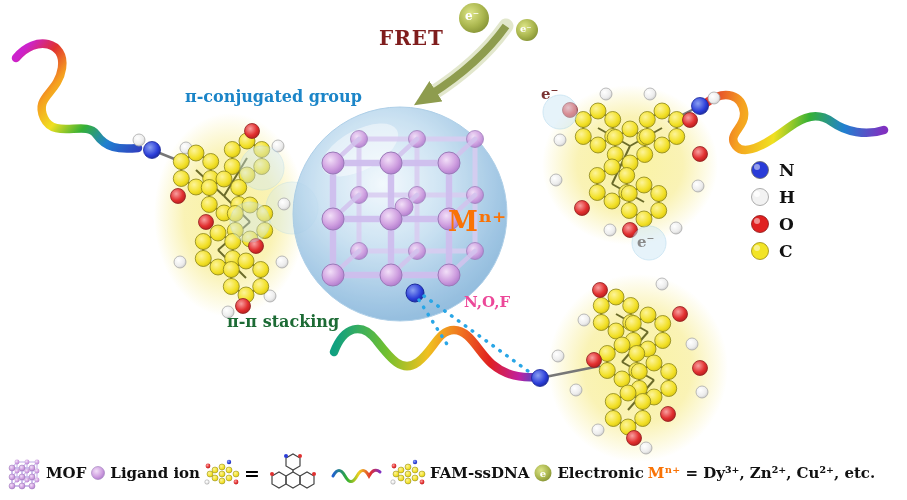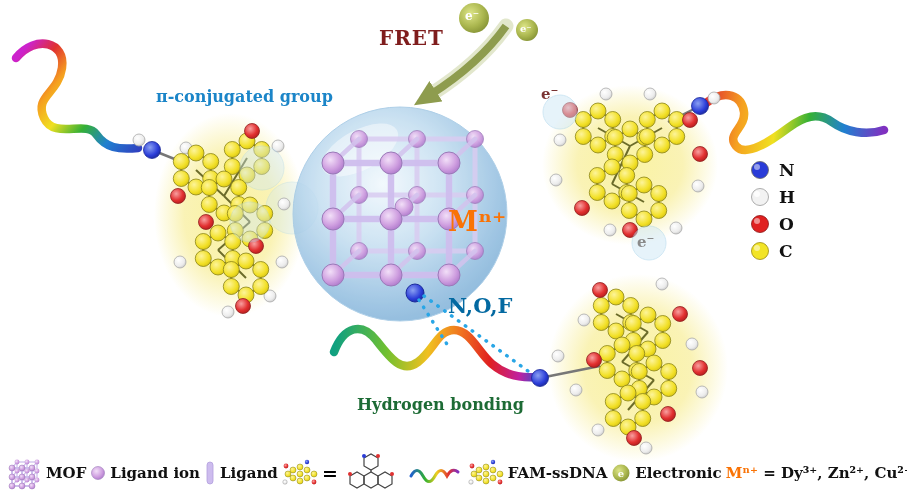--- a/index.html
+++ b/index.html
@@ -2,25 +2,25 @@
 <html><head>
 <meta charset="utf-8">
 <style>
   *{margin:0;padding:0;box-sizing:border-box}
   html,body{width:907px;height:500px;background:#fff;overflow:hidden;
     font-family:"DejaVu Serif","Liberation Serif",serif}
   .stage{position:relative;width:907px;height:500px;background:#fff}
   #scene{position:absolute;left:0;top:0}
   .lbl{position:absolute;font-weight:bold;white-space:nowrap;z-index:5}
   .lbl-fret{left:379px;top:26px;font-size:20px;color:#7f1d1d;letter-spacing:1px}
-  .lbl-pi-conj{left:156px;top:87px;font-size:16px;color:#1b85c8}
+  .lbl-pi-conj{left:185px;top:87px;font-size:16px;color:#1b85c8}
   .lbl-electro{left:351px;top:111px;font-size:15px;color:#1d6b35}
   .lbl-mn{left:448px;top:206px;font-size:27px;color:#f97306}
   .lbl-pipi{left:227px;top:312px;font-size:16px;color:#1d6b35}
-  .lbl-nof{left:448px;top:293px;font-size:21px;color:#0369a1}
+  .lbl-nof{left:464px;top:293px;font-size:15px;color:#ec4899}
   .lbl-hbond{left:357px;top:395px;font-size:16px;color:#1d6b35}
   .lbl-e1{left:465px;top:9px;font-size:12px;color:#fff}
   .lbl-e2{left:520px;top:23px;font-size:10px;color:#fff}
   .lbl-e3{left:541px;top:85px;font-size:15px;color:#7a3333}
   .lbl-e4{left:637px;top:233px;font-size:15px;color:#8a8a8a}
   .atom-legend{position:absolute;left:750px;top:156px;z-index:5}
   .al-row{display:flex;align-items:center;gap:9px;height:27px}
   .al-row span{font-weight:bold;font-size:17px;color:#111}
   .bottom-legend{position:absolute;left:0;bottom:4px;width:780px;z-index:5;
     display:flex;align-items:center;gap:4px;padding:0 4px}
@@ -454,22 +454,22 @@
   </g>
   <g>
     <circle cx="474" cy="18" r="15" fill="url(#gGreen)"></circle>
     <circle cx="527" cy="30" r="11" fill="url(#gGreen)"></circle>
   </g>
 </svg>
 
 <div class="lbl lbl-fret">FRET</div>
 <div class="lbl lbl-pi-conj">π-conjugated group</div>
 <div class="lbl lbl-mn">Mⁿ⁺</div>
+<div class="lbl lbl-pipi">π-π stacking</div>
 <div class="lbl lbl-nof">N,O,F</div>
-<div class="lbl lbl-hbond">Hydrogen bonding</div>
 <div class="lbl lbl-e1">e⁻</div>
 <div class="lbl lbl-e2">e⁻</div>
 <div class="lbl lbl-e3">e⁻</div>
 <div class="lbl lbl-e4">e⁻</div>
 
 <div class="atom-legend">
   <div class="al-row">
     <svg width="20" height="20">
       <circle cx="10" cy="10" r="8.5" stroke="#666" stroke-width="0.8" fill="#2a3cd8"></circle>
       <circle cx="7" cy="7" r="3" fill="#ffffff" opacity="0.5"></circle>
@@ -546,26 +546,20 @@
         </svg>
     <b>MOF</b>
   </span>
   <span class="bl-item">
     <svg width="16" height="16">
       <circle cx="8" cy="8" r="6.5" fill="url(#gMetal)" stroke="#9a7ab8" stroke-width="0.6"></circle>
     </svg>
     <b>Ligand ion</b>
   </span>
   <span class="bl-item">
-    <svg width="12" height="26">
-      <rect x="3" y="2" width="6" height="22" rx="3" fill="#cdbcee" stroke="#b3a0dd" stroke-width="0.8"></rect>
-    </svg>
-    <b>Ligand</b>
-  </span>
-  <span class="bl-item">
     <svg width="36" height="28">
           <g id="legend-mol1-g">
             <circle cx="11" cy="11" r="3" fill="url(#gC)" stroke="#8a841a" stroke-width="0.5"></circle>
             <circle cx="18" cy="8" r="3" fill="url(#gC)" stroke="#8a841a" stroke-width="0.5"></circle>
             <circle cx="25" cy="11" r="3" fill="url(#gC)" stroke="#8a841a" stroke-width="0.5"></circle>
             <circle cx="11" cy="19" r="3" fill="url(#gC)" stroke="#8a841a" stroke-width="0.5"></circle>
             <circle cx="18" cy="22" r="3" fill="url(#gC)" stroke="#8a841a" stroke-width="0.5"></circle>
             <circle cx="25" cy="19" r="3" fill="url(#gC)" stroke="#8a841a" stroke-width="0.5"></circle>
             <circle cx="18" cy="15" r="3" fill="url(#gC)" stroke="#8a841a" stroke-width="0.5"></circle>
             <circle cx="32" cy="15" r="3" fill="url(#gC)" stroke="#8a841a" stroke-width="0.5"></circle>

